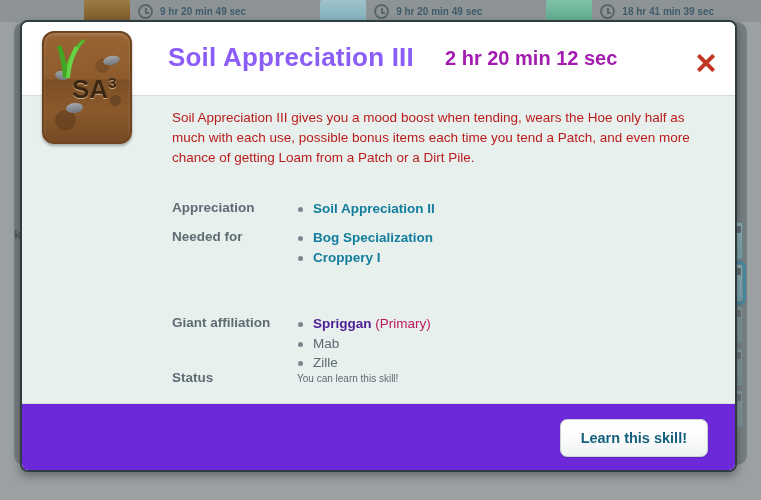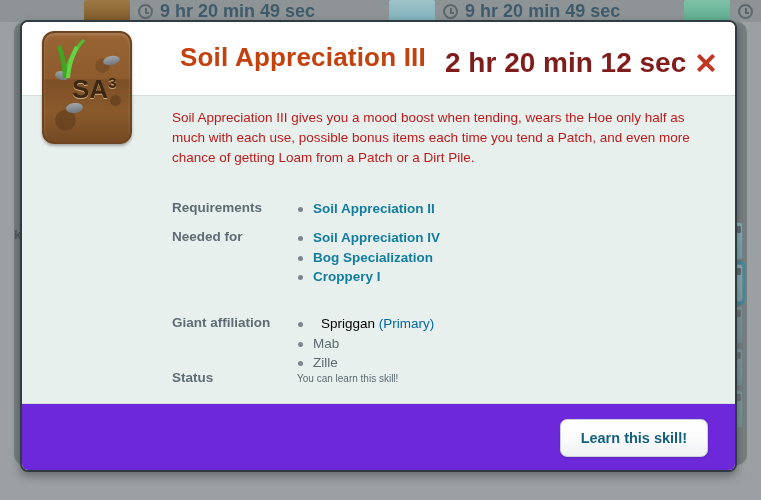--- a/index.html
+++ b/index.html
@@ -58,21 +58,21 @@
     content:"";
     position:absolute; left:5px; top:2.5px;
     width:2px; height:5px; background:#5b666b;
   }
   .clock-icon::after {
     content:"";
     position:absolute; left:5px; top:6.5px;
     width:4px; height:2px; background:#5b666b;
   }
   .timer-text {
-    font-size: 18px;
+    font-size: 10px;
     font-weight: bold;
     color: #3f5b6b;
     white-space: nowrap;
     text-align: right;
   }
 
   
   #page-panel {
     position: absolute;
     top: 22px; left: 14px;
@@ -170,33 +170,33 @@
     font-size: 26px;
     font-weight: bold;
     color: #3b2712;
     text-shadow: 0 1px 0 rgba(255,232,190,.6);
     font-family: "Liberation Sans", sans-serif;
   }
   #skill-icon .sa-text sup { font-size: 15px; }
 
   #skill-title {
     position: absolute;
-    left: 158px; top: 20px;
+    left: 146px; top: 20px;
     font-size: 26px;
     font-weight: bold;
-    color: #c2410c;
+    color: #8b5cf6;
     letter-spacing: .2px;
     white-space: nowrap;
   }
   #skill-time {
     position: absolute;
     left: 423px; top: 25px;
-    font-size: 28px;
-    font-weight: bold;
-    color: #7f1d1d;
+    font-size: 20px;
+    font-weight: bold;
+    color: #a21caf;
     white-space: nowrap;
   }
   #close-btn {
     position: absolute;
     right: 16px; top: 28px;
     width: 26px; height: 26px;
     cursor: pointer;
     background: none; border: none;
   }
   #close-btn .bar {
@@ -255,22 +255,22 @@
     border-radius: 50%;
     background: #7b878d;
   }
   .bullet-item a,
   .bullet-item .link {
     color: #137d9e;
     font-weight: bold;
     text-decoration: none;
     cursor: pointer;
   }
-  .bullet-item .strong { font-weight: normal; color: #000000; margin-left: 8px; }
-  .bullet-item .muted  { color: #0369a1; }
+  .bullet-item .strong { font-weight: bold; color: #4c1d95; }
+  .bullet-item .muted  { color: #be185d; }
   .plain-value {
     font-size: 10px;
     line-height: 19.5px;
     color: #5c6a72;
   }
 
   #row-requirements { top: 103px; }
   #row-needed       { top: 132px; }
   #row-giant        { top: 218px; }
   #row-status       { top: 273px; }
@@ -365,30 +365,29 @@
         <span class="bar a"></span>
         <span class="bar b"></span>
       </button>
     </div>
 
     <div id="modal-body">
 
       <div id="description">Soil Appreciation III gives you a mood boost when tending, wears the Hoe only half as much with each use, possible bonus items each time you tend a Patch, and even more chance of getting Loam from a Patch or a Dirt Pile.</div>
 
       <div class="info-row" id="row-requirements">
-        <div class="info-label">Requirements</div>
+        <div class="info-label">Appreciation</div>
         <div class="info-values">
           <div class="bullet-item"><span class="link">Soil Appreciation II</span></div>
         </div>
       </div>
 
       <div class="info-row" id="row-needed">
         <div class="info-label">Needed for</div>
         <div class="info-values">
-          <div class="bullet-item"><span class="link">Soil Appreciation IV</span></div>
           <div class="bullet-item"><span class="link">Bog Specialization</span></div>
           <div class="bullet-item"><span class="link">Croppery I</span></div>
         </div>
       </div>
 
       <div class="info-row" id="row-giant">
         <div class="info-label">Giant affiliation</div>
         <div class="info-values">
           <div class="bullet-item"><span class="strong">Spriggan</span> <span class="muted">(Primary)</span></div>
           <div class="bullet-item"><span>Mab</span></div>

